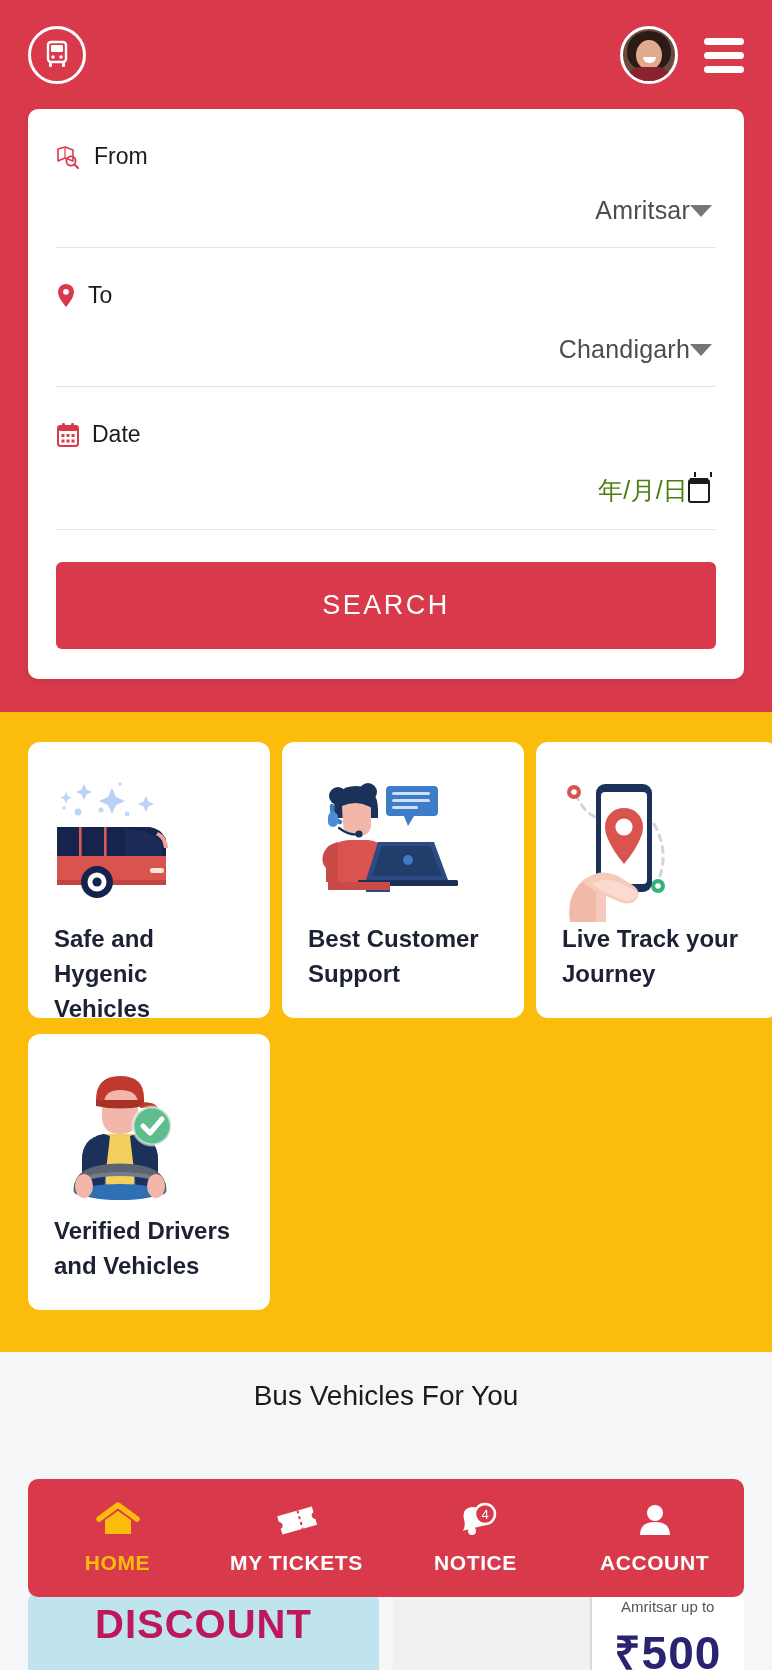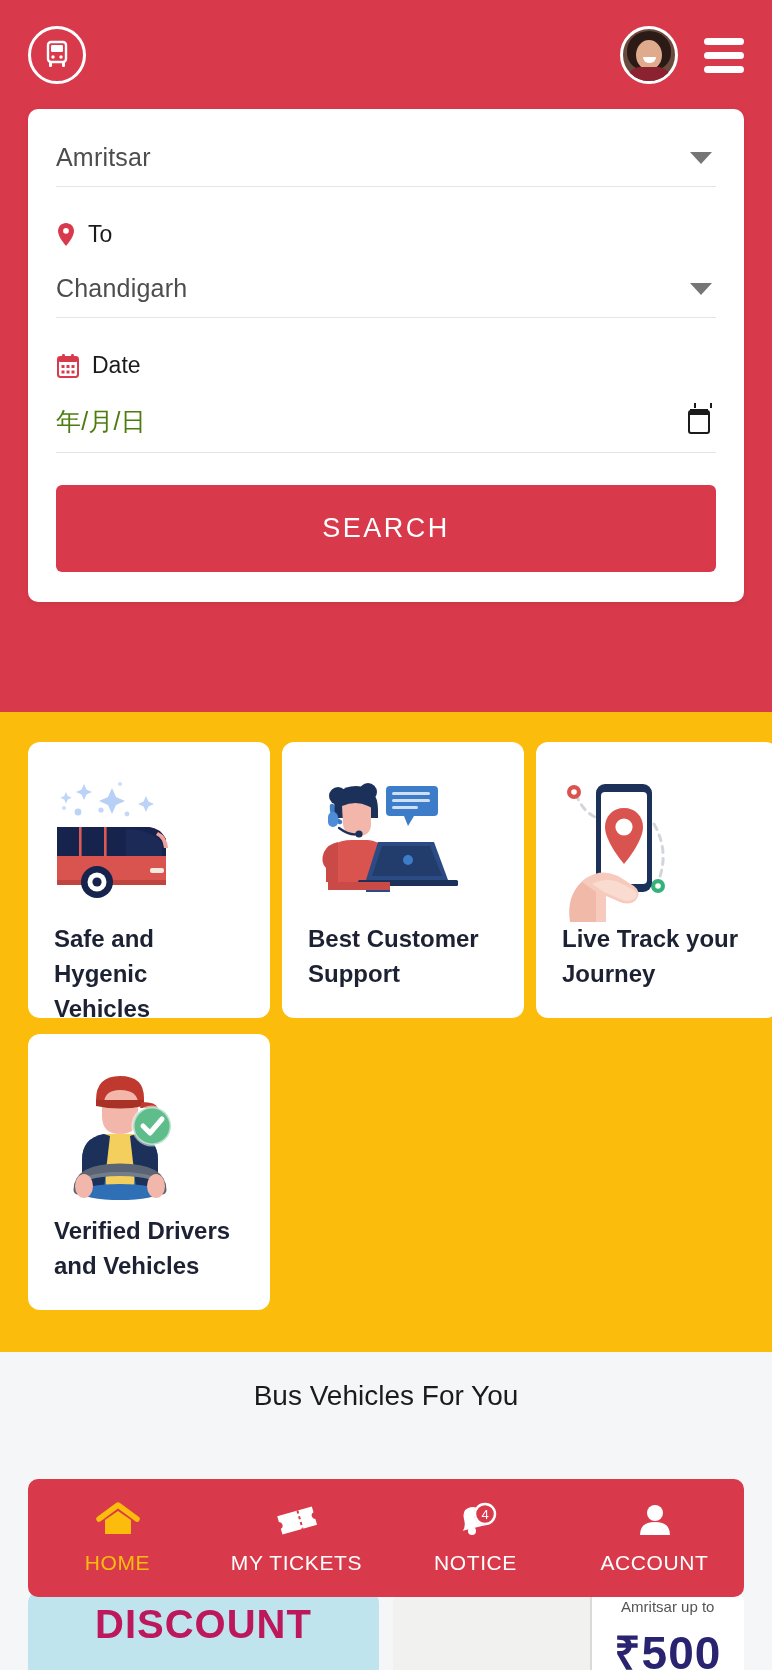--- a/index.html
+++ b/index.html
@@ -114,23 +114,23 @@
     display: flex;
     align-items: center;
     gap: 12px;
     font-size: 23px;
     color: #1b1b1b;
     margin-bottom: 26px;
   }
   .field-row {
     display: flex;
     align-items: center;
-    justify-content: space-between;
+    justify-content: flex-end;
     border-bottom: 1px solid #e3e4e6;
-    padding-bottom: 14px;
+    padding-bottom: 22px;
     margin-bottom: 34px;
   }
   .field-row:last-of-type { margin-bottom: 0; }
   .field-value {
     font-size: 25px;
     color: #4d4d4d;
     letter-spacing: 0.2px;
   }
   .field-value.placeholder { color: #4d7c0f; }
   .caret {
@@ -294,21 +294,21 @@
     flex: 1;
     display: flex;
     flex-direction: column;
     align-items: center;
     justify-content: center;
     gap: 12px;
     cursor: pointer;
   }
   .nav-label {
     font-size: 21px;
-    font-weight: normal;
+    font-weight: bold;
     color: #ffffff;
     letter-spacing: 0.6px;
   }
   .nav-item.active .nav-label { color: #fbbc0c; }
   .nav-icon { height: 38px; display: flex; align-items: center; }
 </style>
 </head>
 <body>
 
 <div class="phone">
@@ -336,20 +336,29 @@
       <div class="hamburger">
         <span></span>
           <span></span>
           <span></span>
       </div>
     </div>
   </div>
 
   <div class="search-card">
 
+    <div class="field-label">
+      <svg width="26" height="24" viewBox="0 0 26 24">
+        <path d="M2 4 L9 2 L17 5 L17 16 L9 13 L2 16 Z" fill="none" stroke="#d93a4b" stroke-width="1.6" stroke-linejoin="round"></path>
+        <path d="M9 2 L9 13" stroke="#d93a4b" stroke-width="1.2"></path>
+        <circle cx="15" cy="16" r="4.6" fill="none" stroke="#d93a4b" stroke-width="1.8"></circle>
+        <path d="M18.4 19.4 L22 23" stroke="#d93a4b" stroke-width="2" stroke-linecap="round"></path>
+      </svg>
+      <span>From</span>
+    </div>
     <div class="field-row">
       <span class="field-value">Amritsar</span>
       <span class="caret"></span>
     </div>
 
     <div class="field-label">
       <svg width="20" height="26" viewBox="0 0 20 26">
         <path d="M10 1 C5.6 1 2 4.6 2 9 C2 15 10 24 10 24 C10 24 18 15 18 9 C18 4.6 14.4 1 10 1 Z" fill="#d93a4b"></path>
         <circle cx="10" cy="8.8" r="2.9" fill="#ffffff"></circle>
       </svg>

